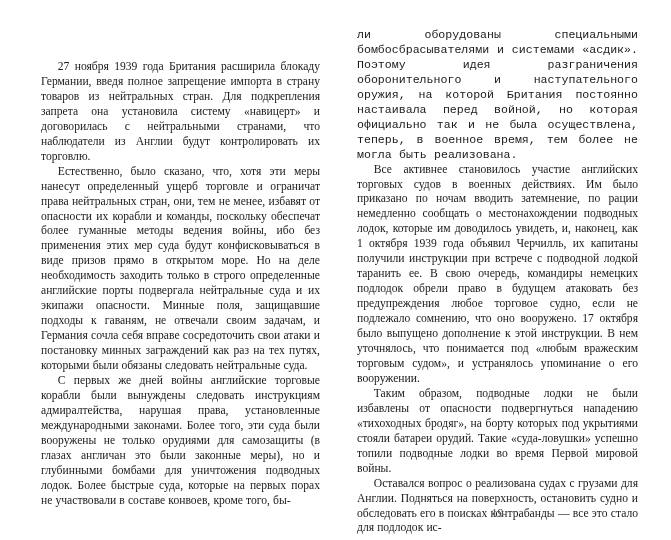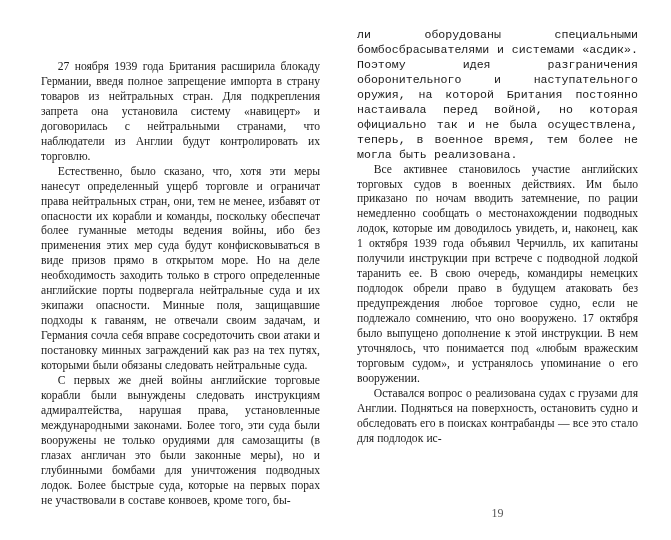--- a/index.html
+++ b/index.html
@@ -86,18 +86,19 @@
       <p class="para">Естественно, было сказано, что, хотя эти меры нанесут определенный ущерб торговле и ограничат права нейтральных стран, они, тем не менее, избавят от опасности их корабли и команды, поскольку обеспечат более гуманные методы ведения войны, ибо без применения этих мер суда будут конфисковываться в виде призов прямо в открытом море. Но на деле необходимость заходить только в строго определенные английские порты подвергала нейтральные суда и их экипажи опасности. Минные поля, защищавшие подходы к гаваням, не отвечали своим задачам, и Германия сочла себя вправе сосредоточить свои атаки и постановку минных заграждений как раз на тех путях, которыми были обязаны следовать нейтральные суда.</p>
       <p class="para">С первых же дней войны английские торговые корабли были вынуждены следовать инструкциям адмиралтейства, нарушая права, установленные международными законами. Более того, эти суда были вооружены не только орудиями для самозащиты (в глазах англичан это были законные меры), но и глубинными бомбами для уничтожения подводных лодок. Более быстрые суда, которые на первых порах не участвовали в составе конвоев, кроме того, бы-</p>
     </div>
     <div class="folio">10</div>
   </div>
 
   <div class="page page-right">
     <div class="column">
       <p class="para no-indent">ли оборудованы специальными бомбосбрасывателями и системами «асдик». Поэтому идея разграничения оборонительного и наступательного оружия, на которой Британия постоянно настаивала перед войной, но которая официально так и не была осуществлена, теперь, в военное время, тем более не могла быть реализована.</p>
       <p class="para">Все активнее становилось участие английских торговых судов в военных действиях. Им было приказано по ночам вводить затемнение, по рации немедленно сообщать о местонахождении подводных лодок, которые им доводилось увидеть, и, наконец, как 1 октября 1939 года объявил Черчилль, их капитаны получили инструкции при встрече с подводной лодкой таранить ее. В свою очередь, командиры немецких подлодок обрели право в будущем атаковать без предупреждения любое торговое судно, если не подлежало сомнению, что оно вооружено. 17 октября было выпущено дополнение к этой инструкции. В нем уточнялось, что понимается под «любым вражеским торговым судом», и устранялось упоминание о его вооружении.</p>
+      <p class="para">Таким образом, подводные лодки не были избавлены от опасности подвергнуться нападению «тихоходных бродяг», на борту которых под укрытиями стояли батареи орудий. Такие «суда-ловушки» успешно топили подводные лодки во время Первой мировой войны.</p>
       <p class="para">Оставался вопрос о реализована судах с грузами для Англии. Подняться на поверхность, остановить судно и обследовать его в поисках контрабанды — все это стало для подлодок ис-</p>
     </div>
     <div class="folio">19</div>
   </div>
 
 </div>
 
 </body></html>

